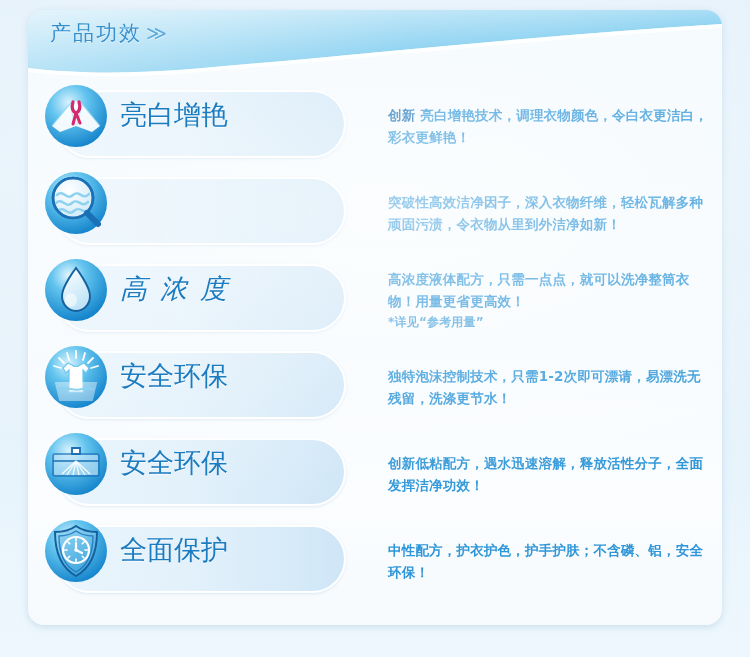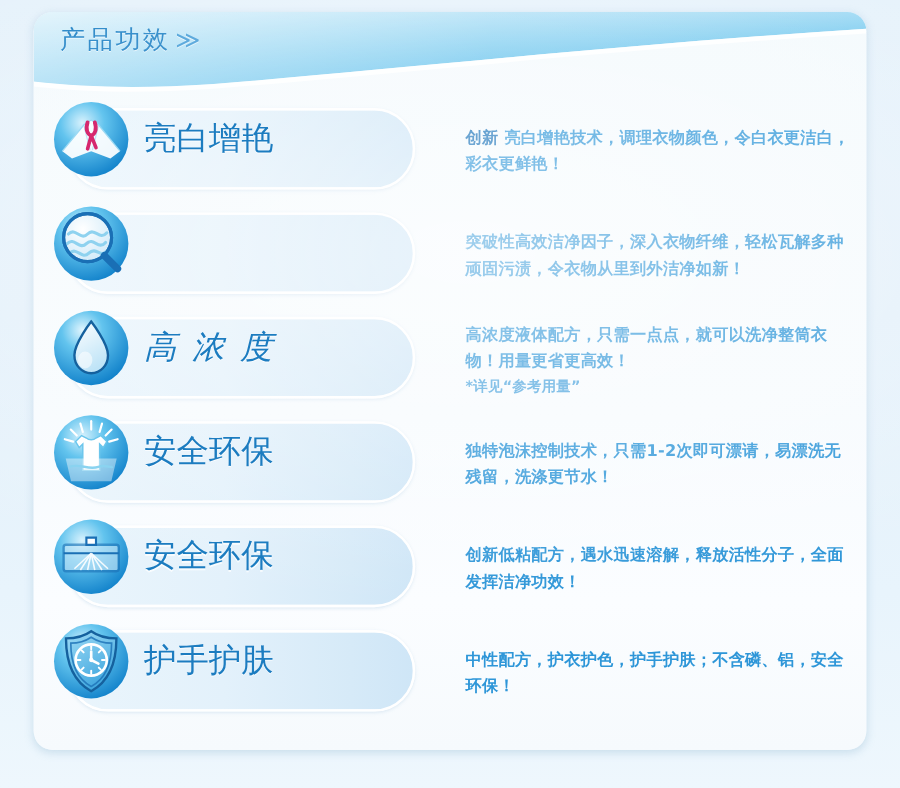--- a/index.html
+++ b/index.html
@@ -348,21 +348,21 @@
               <path d="M43,33 L45.5,33"></path>
               <path d="M26,25 L27.7,26.7"></path>
               <path d="M42,25 L40.3,26.7"></path>
               <path d="M26,41 L27.7,39.3"></path>
               <path d="M42,41 L40.3,39.3"></path>
             </g>
             <path d="M34,33 L34,26 M34,33 L40,36" stroke="#ffffff" stroke-width="2.2" stroke-linecap="round"></path>
             <circle cx="34" cy="33" r="1.8" fill="#ffffff"></circle>
           </svg>
         </div>
-        <div class="feature-title">护手护肤</div>
+        <div class="feature-title">全面保护</div>
         <div class="desc">
           <p><span>中性配方，护衣护色，护手护肤；不含磷、铝，安全环保！</span></p>
         </div>
       </div>
 
     </div>
   </div>
 </div>
 
 </body></html>

